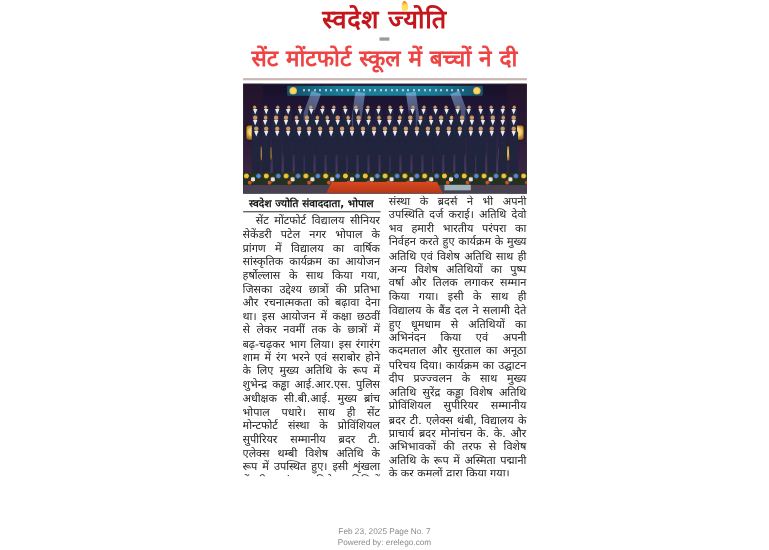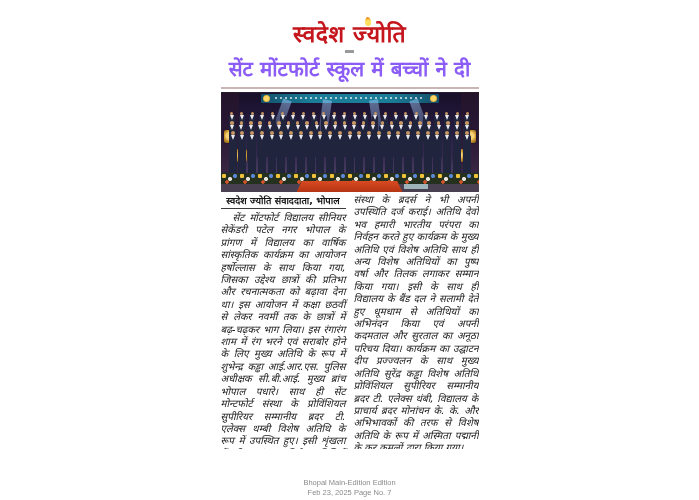--- a/index.html
+++ b/index.html
@@ -1,30 +1,30 @@
 <!DOCTYPE html>
 <html><head>
 <meta charset="utf-8">
 <style>
   html,body{margin:0;padding:0;background:#fff;}
   .page{position:relative;width:699px;height:500px;background:#ffffff;overflow:hidden;
         font-family:"DejaVu Sans",sans-serif;}
-  .content{width:258px;margin:16px auto;padding-top:4px;}
+  .content{width:258px;margin:0 auto;padding-top:4px;}
 
   
   .masthead{text-align:center;}
   .mast-title{position:relative;display:inline-block;color:#c4161c;font-weight:bold;
               font-size:23px;line-height:28px;letter-spacing:.5px;}
   .flame{position:absolute;left:64%;top:-3px;width:6px;height:9px;
          background:radial-gradient(circle at 50% 75%,#ffdf5e 0 45%,#f59a1c 75%,#e2581a 100%);
          border-radius:50% 50% 50% 50%/65% 65% 35% 35%;transform:rotate(-4deg);}
   .mast-dash{width:9px;height:3px;background:#9a9a9a;margin:2px auto 0;}
 
   
-  .headline{margin:3px 0 0;text-align:center;color:#8b5cf6;font-weight:bold;}
+  .headline{margin:3px 0 0;text-align:center;color:#ef4444;font-weight:bold;}
   .hl-line{display:block;font-size:20.5px;line-height:27px;}
   .hl-rule{height:2px;background:#c9b6b4;margin:4px 0 3px;}
 
   
   .photo{position:relative;width:258px;height:100px;overflow:hidden;
          background:linear-gradient(180deg,#171028 0%,#241a3e 35%,#35284f 60%,#46395d 78%,#241f33 100%);
          box-shadow:inset 0 0 0 1px rgba(60,50,70,.45);}
   .curtain{position:absolute;top:0;bottom:0;width:18px;background:rgba(45,22,44,.55);}
   .curtain.left{left:0;} .curtain.right{right:0;}
   .ph-banner{position:absolute;top:2px;left:40px;width:178px;height:9px;border-radius:1px;
@@ -59,21 +59,21 @@
   .ph-ramp{position:absolute;bottom:0;left:50%;transform:translateX(-50%);width:106px;height:11px;z-index:7;
            background:linear-gradient(180deg,#d84a22,#b53514);
            clip-path:polygon(5% 0,95% 0,100% 100%,0 100%);}
   .ph-step{position:absolute;bottom:3px;left:calc(50% + 54px);width:24px;height:5px;background:#9fb3ba;z-index:6;}
 
   
   .article{display:flex;gap:8px;margin-top:2px;height:255px;overflow:hidden;}
   .col{flex:1;min-width:0;}
   .byline{font-size:9.5px;font-weight:bold;color:#161616;text-align:center;
           border-bottom:1px solid #3c3c3c;padding-bottom:1px;margin-bottom:3px;white-space:nowrap;overflow:hidden;}
-  .body-text{margin:0;font-size:10px;line-height:12.4px;text-align:justify;color:#1b1b1b;font-style:italic;}
+  .body-text{margin:0;font-size:10px;line-height:12.4px;text-align:justify;color:#1b1b1b;}
   .indent{text-indent:12px;}
 
   
   .footer{position:absolute;left:0;right:0;bottom:3px;text-align:center;
           font-family:"Liberation Sans",sans-serif;font-size:7.5px;line-height:9.5px;color:#8a8a8a;}
 </style>
 </head>
 <body>
 
 <div class="page">
@@ -424,16 +424,16 @@
         <div class="byline">स्वदेश ज्योति संवाददाता, भोपाल</div>
         <p class="body-text indent">सेंट मोंटफोर्ट विद्यालय सीनियर सेकेंडरी पटेल नगर भोपाल के प्रांगण में विद्यालय का वार्षिक सांस्कृतिक कार्यक्रम का आयोजन हर्षोल्लास के साथ किया गया, जिसका उद्देश्य छात्रों की प्रतिभा और रचनात्मकता को बढ़ावा देना था। इस आयोजन में कक्षा छठवीं से लेकर नवमीं तक के छात्रों में बढ़-चढ़कर भाग लिया। इस रंगारंग शाम में रंग भरने एवं सराबोर होने के लिए मुख्य अतिथि के रूप में शुभेन्द्र कड्ढा आई.आर.एस. पुलिस अधीक्षक सी.बी.आई. मुख्य ब्रांच भोपाल पधारे। साथ ही सेंट मोन्टफोर्ट संस्था के प्रोविंशियल सुपीरियर सम्मानीय ब्रदर टी. एलेक्स थम्बी विशेष अतिथि के रूप में उपस्थित हुए। इसी शृंखला में वरिष्ठ एवं अन्य विशेष अतिथियों के रूप में</p>
       </div>
       <div class="col">
         <p class="body-text">संस्था के ब्रदर्स ने भी अपनी उपस्थिति दर्ज कराई। अतिथि देवो भव हमारी भारतीय परंपरा का निर्वहन करते हुए कार्यक्रम के मुख्य अतिथि एवं विशेष अतिथि साथ ही अन्य विशेष अतिथियों का पुष्प वर्षा और तिलक लगाकर सम्मान किया गया। इसी के साथ ही विद्यालय के बैंड दल ने सलामी देते हुए धूमधाम से अतिथियों का अभिनंदन किया एवं अपनी कदमताल और सुरताल का अनूठा परिचय दिया। कार्यक्रम का उद्घाटन दीप प्रज्ज्वलन के साथ मुख्य अतिथि सुरेंद्र कड्ढा विशेष अतिथि प्रोविंशियल सुपीरियर सम्मानीय ब्रदर टी. एलेक्स थंबी, विद्यालय के प्राचार्य ब्रदर मोनांचन के. के. और अभिभावकों की तरफ से विशेष अतिथि के रूप में अस्मिता पद्मानी के कर कमलों द्वारा किया गया।</p>
       </div>
     </div>
   </div>
 
   <div class="footer">
-    <div>Bhopal Main-Edition Edition</div>
     <div>Feb 23, 2025 Page No. 7</div>
+    <div>Powered by: erelego.com</div>
   </div>
 </div>
 
 </body></html>

